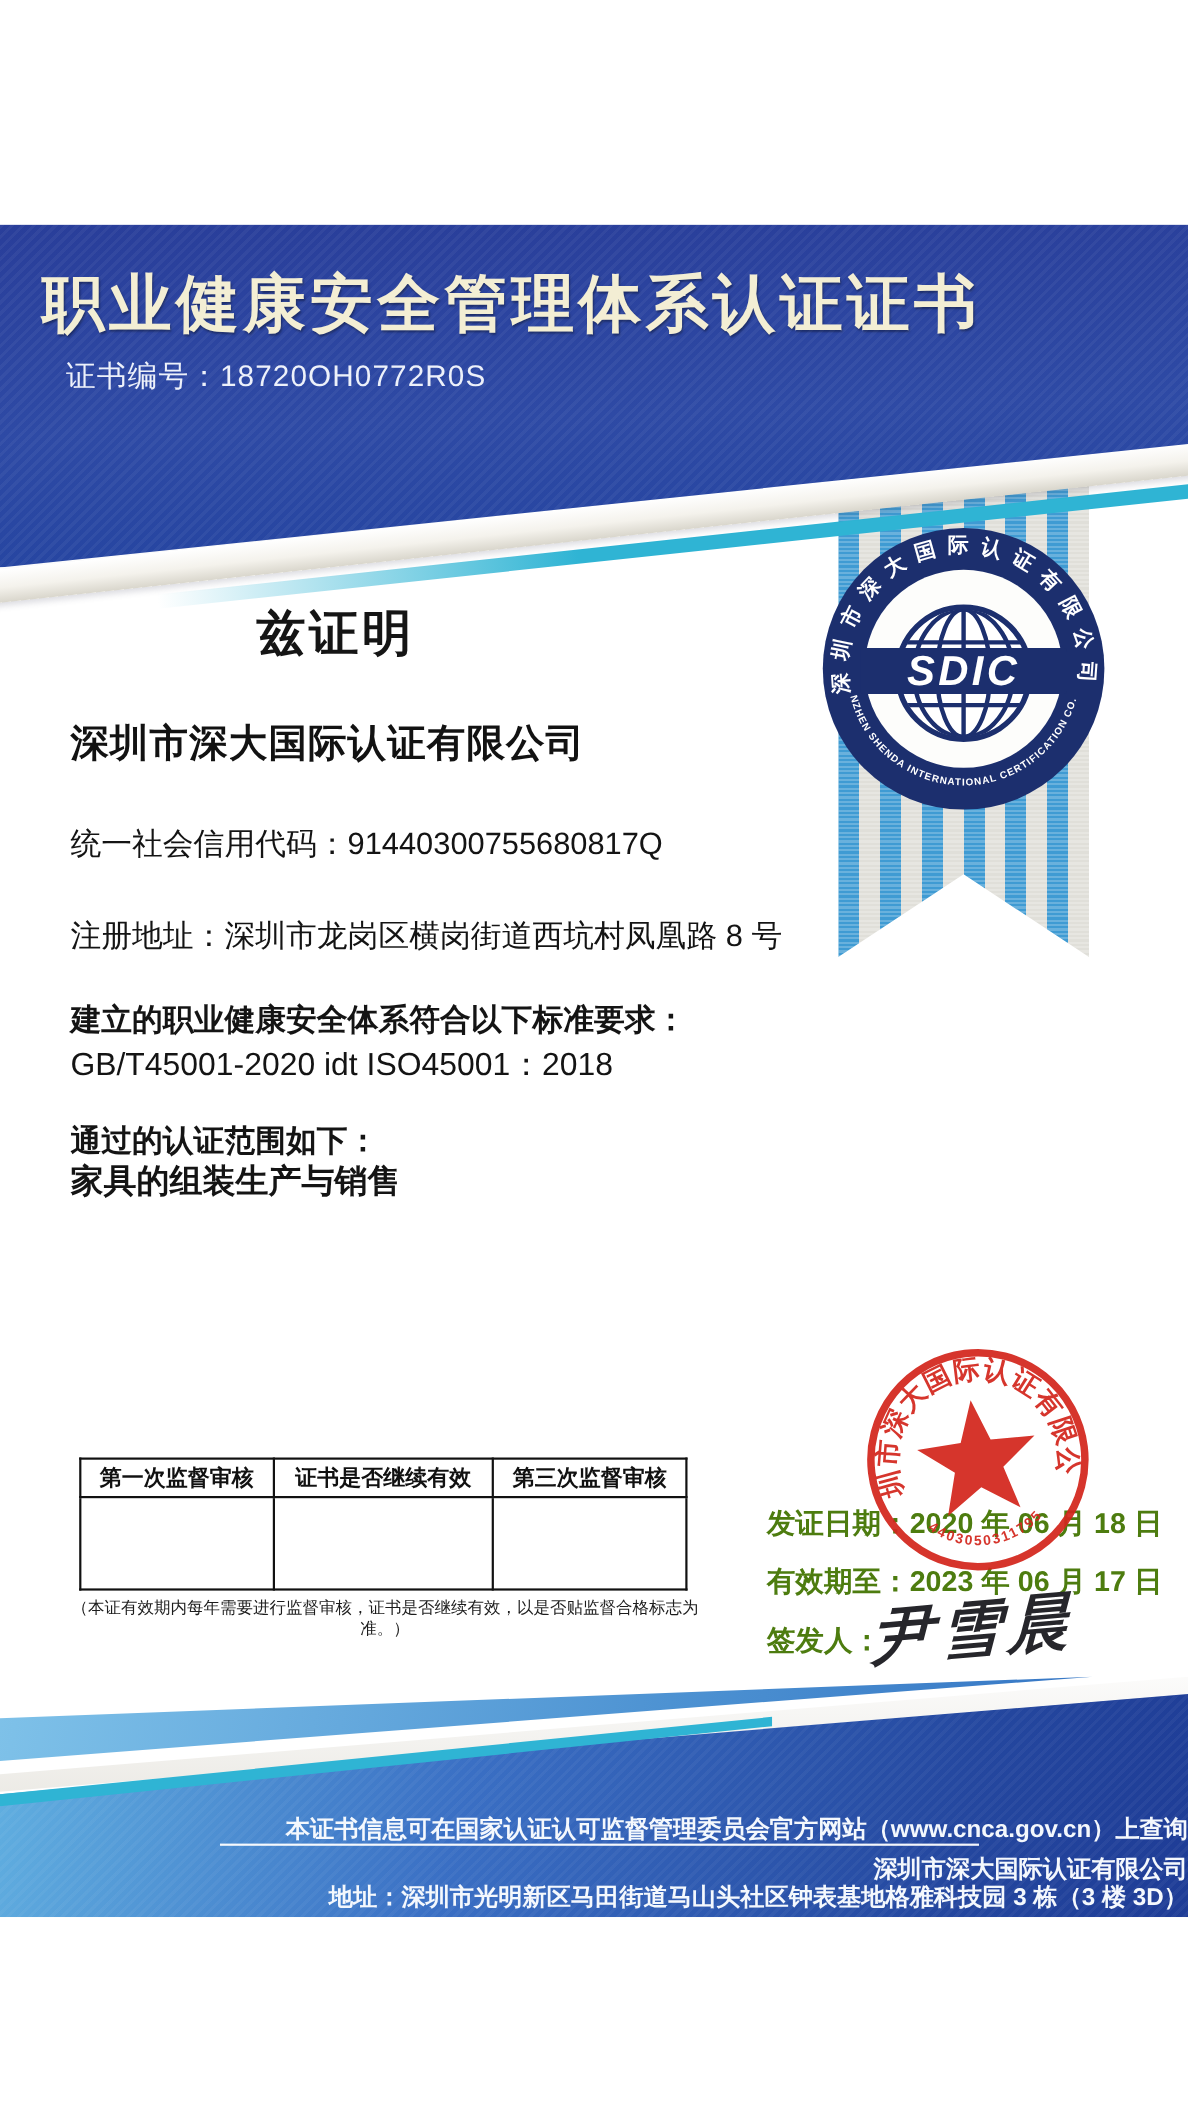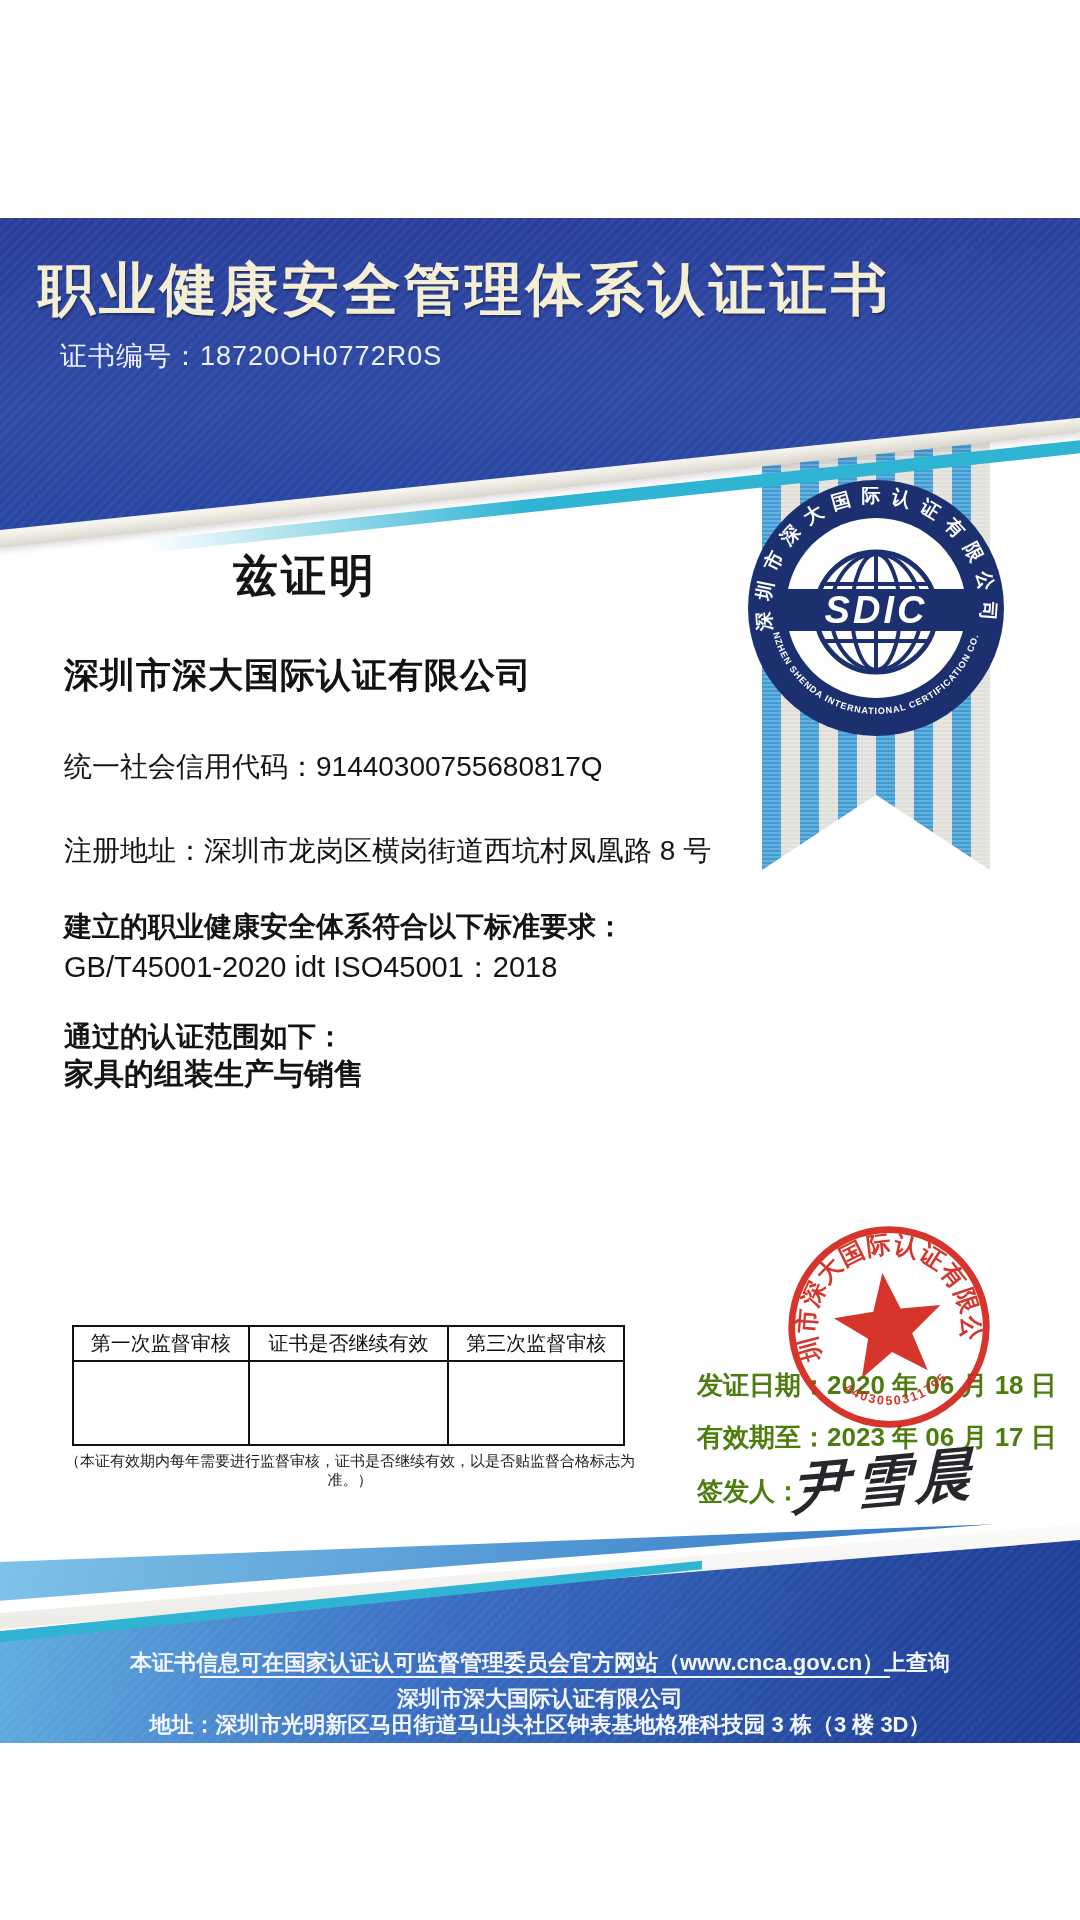--- a/index.html
+++ b/index.html
@@ -6,21 +6,21 @@
   #page{
     position:relative;width:1080px;height:1920px;margin:0 auto;
     background:#ffffff;overflow:hidden;
     font-family:"Liberation Sans","DejaVu Sans",sans-serif;
     color:#141414;
   }
   .abs{position:absolute;}
 
   
   .header{
-    left:0;top:218px;width:1080px;height:312px;z-index:6;
+    left:0;top:204px;width:1080px;height:312px;z-index:6;
     background:
       repeating-linear-gradient(135deg,rgba(255,255,255,.045) 0 3px,rgba(255,255,255,0) 3px 7px),
       linear-gradient(178deg,#293e9a 0%,#2e4aa5 55%,#2444a0 100%);
     clip-path:polygon(0 0,100% 0,100% 64%,0 100%);
   }
   .cert-title{
     left:38px;top:34px;width:1000px;
     font-family:"DejaVu Serif","Liberation Serif",serif;
     font-weight:700;font-size:57px;letter-spacing:4px;
     color:#f3eed4;text-shadow:1px 2px 2px rgba(0,0,0,.35);
@@ -62,21 +62,21 @@
   .credit-line{left:64px;top:748px;font-size:28px;font-weight:500;}
   .address-line{left:64px;top:832px;font-size:28px;font-weight:500;}
   .std-intro{left:64px;top:908px;font-size:28px;font-weight:600;}
   .std-line{left:64px;top:948px;font-size:29px;font-weight:500;}
   .scope-intro{left:64px;top:1018px;font-size:28px;font-weight:600;}
   .scope-line{left:64px;top:1054px;font-size:30px;font-weight:700;}
 
   
   .audit-table{left:72px;top:1325px;width:553px;border-collapse:collapse;z-index:2;}
   .audit-table th,.audit-table td{border:2.5px solid #111;}
-  .audit-table th{height:31px;font-size:20px;font-weight:400;color:#111;background:#fff;}
+  .audit-table th{height:31px;font-size:20px;font-weight:700;color:#111;background:#fff;}
   .audit-table td{height:80px;background:#fff;}
   .audit-note{
     left:60px;top:1452px;width:580px;text-align:center;
     font-size:15px;font-weight:400;color:#1c1c1c;
   }
 
   
   .issue-line{left:697px;font-size:26px;font-weight:700;color:#4d7c0f;z-index:2;}
   .issue-date{top:1368px;}
   .valid-until{top:1420px;}
@@ -108,21 +108,21 @@
   .footer-stripe-white{
     z-index:3;
     clip-path:polygon(0 46.5%,100% 10%,100% 16.5%,0 53%);
     background:linear-gradient(180deg,#ffffff,#dcd9d0);
   }
   .footer-stripe-teal{
     z-index:4;
     clip-path:polygon(0 54%,65% 25%,65% 28.5%,0 58.5%);
     background:#2fb4d4;
   }
-  .footer-text{left:0;width:1080px;text-align:center;color:#f4f8fd;z-index:5;font-weight:600;}
+  .footer-text{left:0;width:1080px;text-align:right;color:#f4f8fd;z-index:5;font-weight:600;}
   .footer-line1{top:1648px;font-size:22px;}
   .footer-divider{left:200px;top:1676px;width:690px;height:2px;background:rgba(255,255,255,.95);z-index:5;}
   .footer-line2{top:1684px;font-size:22px;}
   .footer-line3{top:1710px;font-size:22px;}
 </style>
 </head>
 <body>
 
 <div id="page">
 

